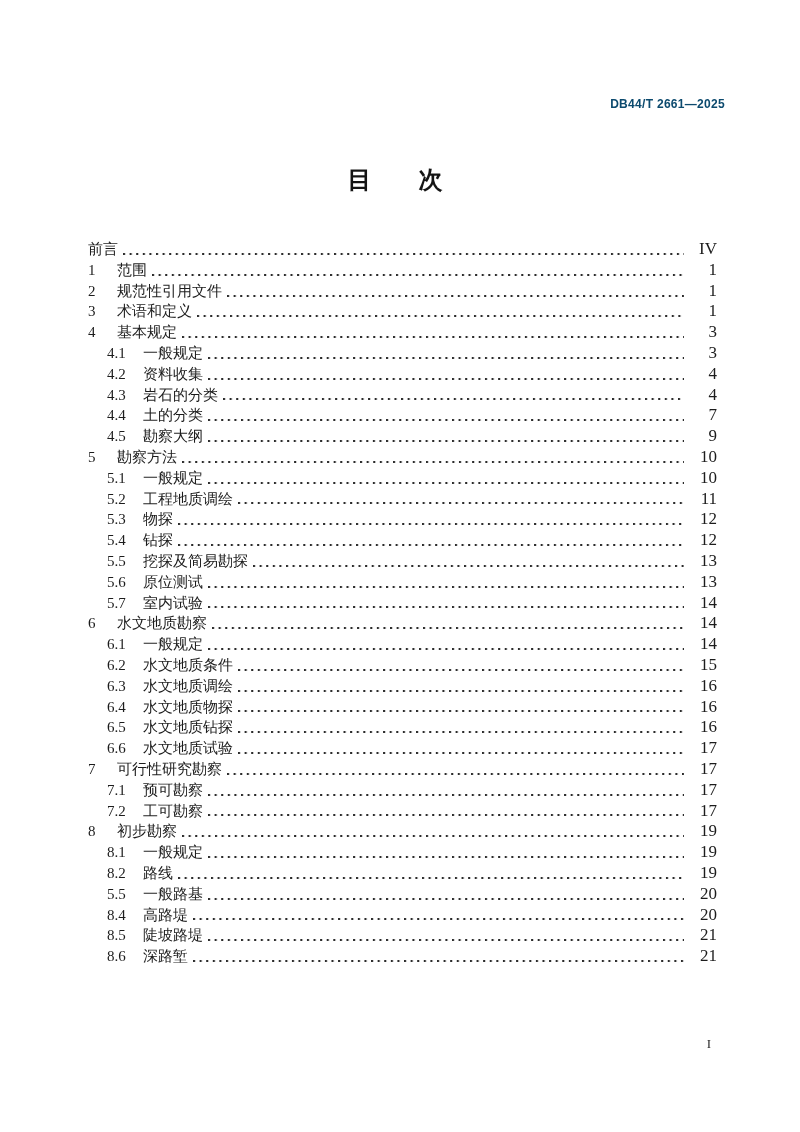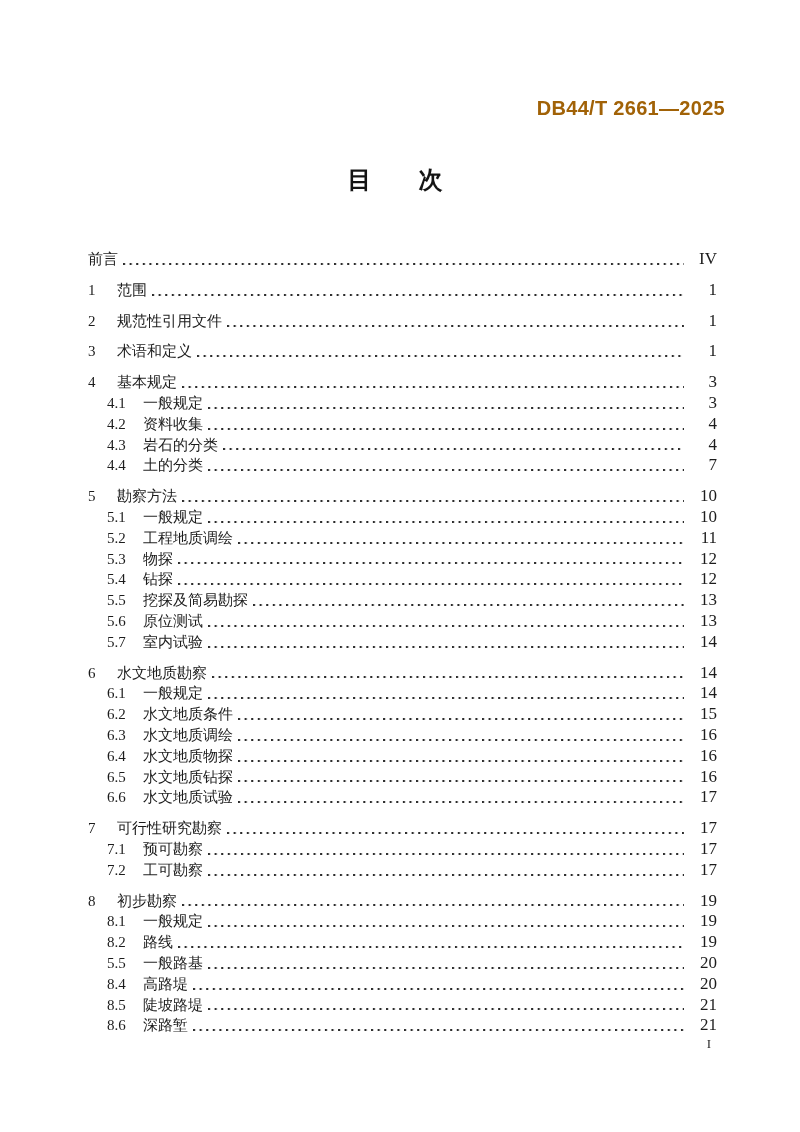--- a/index.html
+++ b/index.html
@@ -9,23 +9,23 @@
     font-family:"Liberation Serif","DejaVu Serif",serif;
     color:#1c1c1c;
     position:relative;
     overflow:hidden;
   }
   .doc-number{
     position:absolute;
     top:97px;right:75px;
     font-family:"Liberation Sans","DejaVu Sans",sans-serif;
     font-weight:700;
-    font-size:20px;
+    font-size:12px;
     letter-spacing:0.3px;
-    color:#a16207;
+    color:#0c4a6e;
   }
   .page-title{
     position:absolute;
     top:164px;left:0;right:10px;
     text-align:center;
     font-size:24px;
     font-weight:700;
     word-spacing:1.7em;
     color:#141414;
   }
@@ -34,21 +34,21 @@
     top:239px;left:88px;right:83px;
   }
   .row{
     display:flex;
     align-items:baseline;
     height:20.8px;
     line-height:20.8px;
     font-size:15px;
     white-space:nowrap;
   }
-  .row.lvl0{margin-top:10px;}
+  .row.lvl0{margin-top:0;}
   .row.lvl1{padding-left:19px;}
   .num{display:inline-block;}
   .row.lvl0 .num{min-width:29px;}
   .row.lvl1 .num{min-width:36px;}
   .ttl{display:inline-block;}
   .dots{
     flex:1 1 auto;
     align-self:flex-end;
     height:2.4px;
     margin:0 7px 4.5px 5px;
@@ -122,20 +122,26 @@
       <span class="ttl">岩石的分类</span>
       <span class="dots"></span>
       <span class="pg">4</span>
     </div>
     <div class="row lvl1">
       <span class="num">4.4</span>
       <span class="ttl">土的分类</span>
       <span class="dots"></span>
       <span class="pg">7</span>
     </div>
+    <div class="row lvl1">
+      <span class="num">4.5</span>
+      <span class="ttl">勘察大纲</span>
+      <span class="dots"></span>
+      <span class="pg">9</span>
+    </div>
     <div class="row lvl0">
       <span class="num">5</span>
       <span class="ttl">勘察方法</span>
       <span class="dots"></span>
       <span class="pg">10</span>
     </div>
     <div class="row lvl1">
       <span class="num">5.1</span>
       <span class="ttl">一般规定</span>
       <span class="dots"></span>

